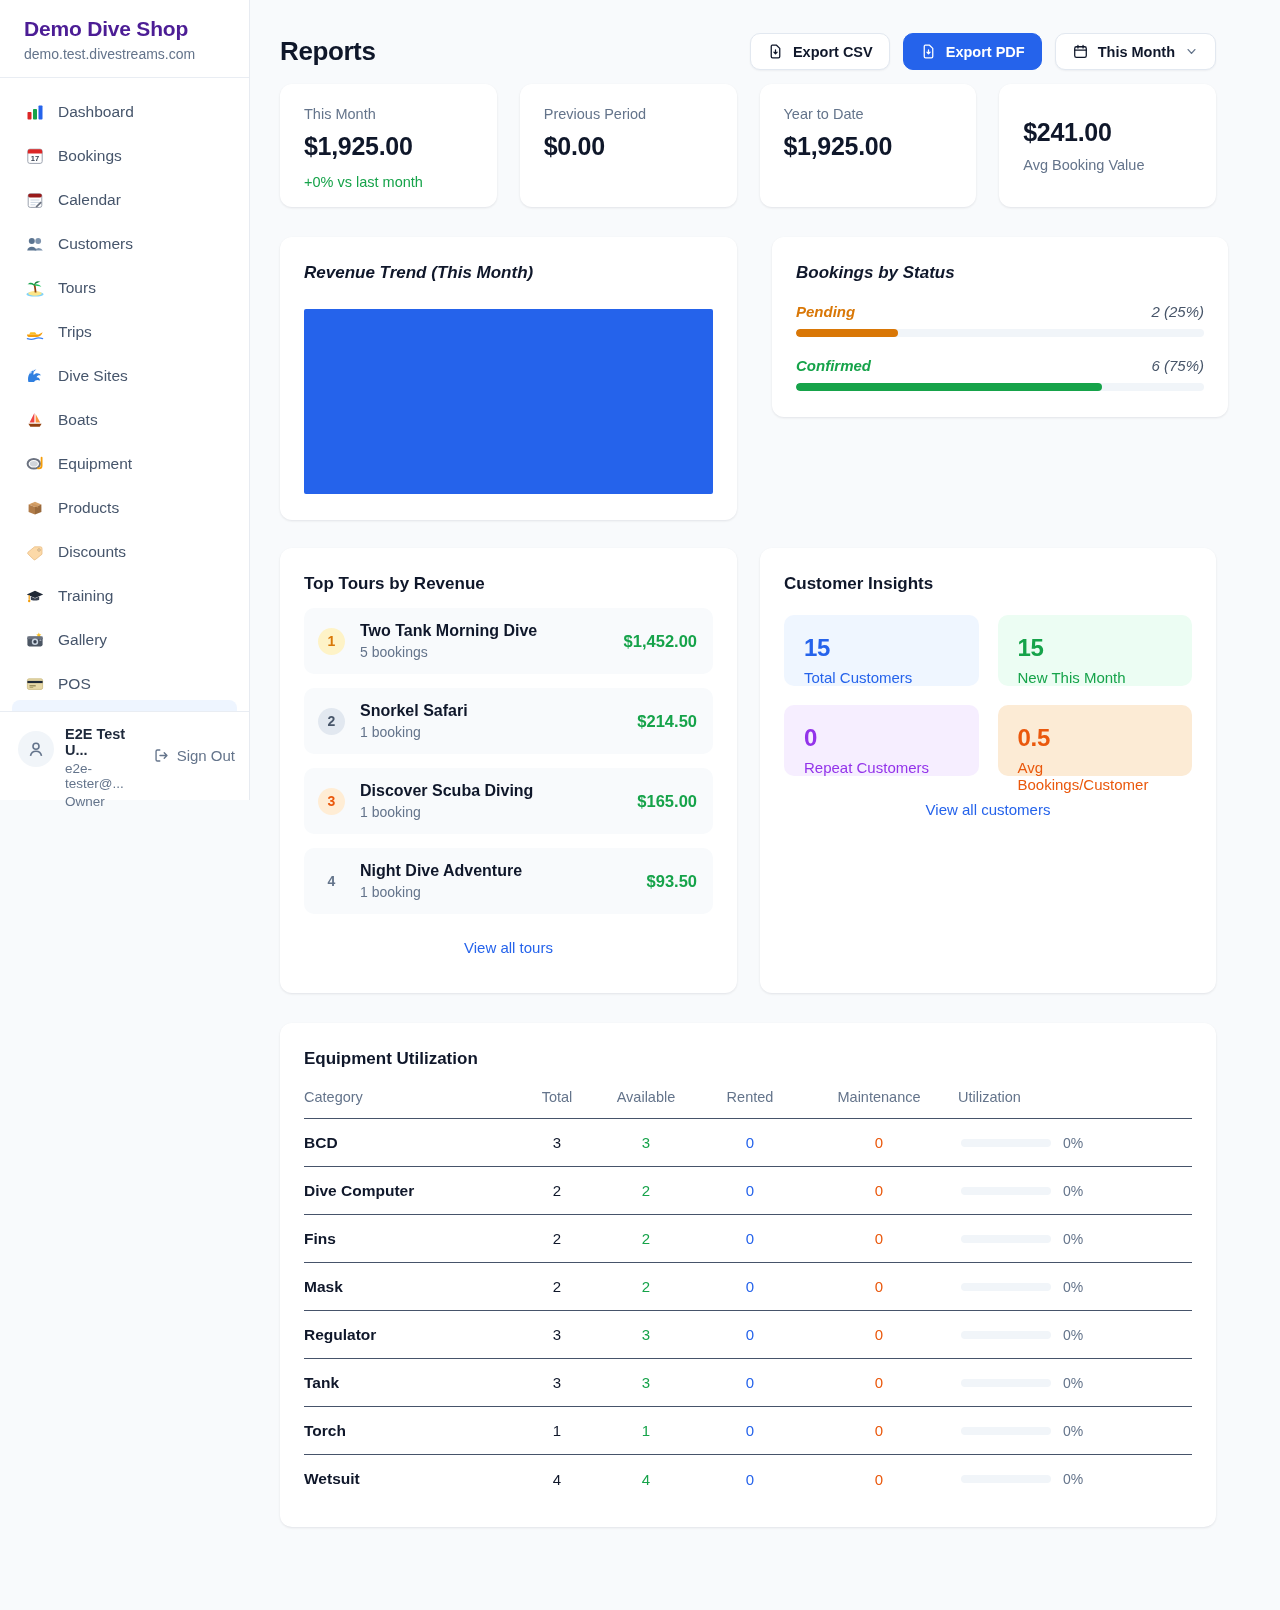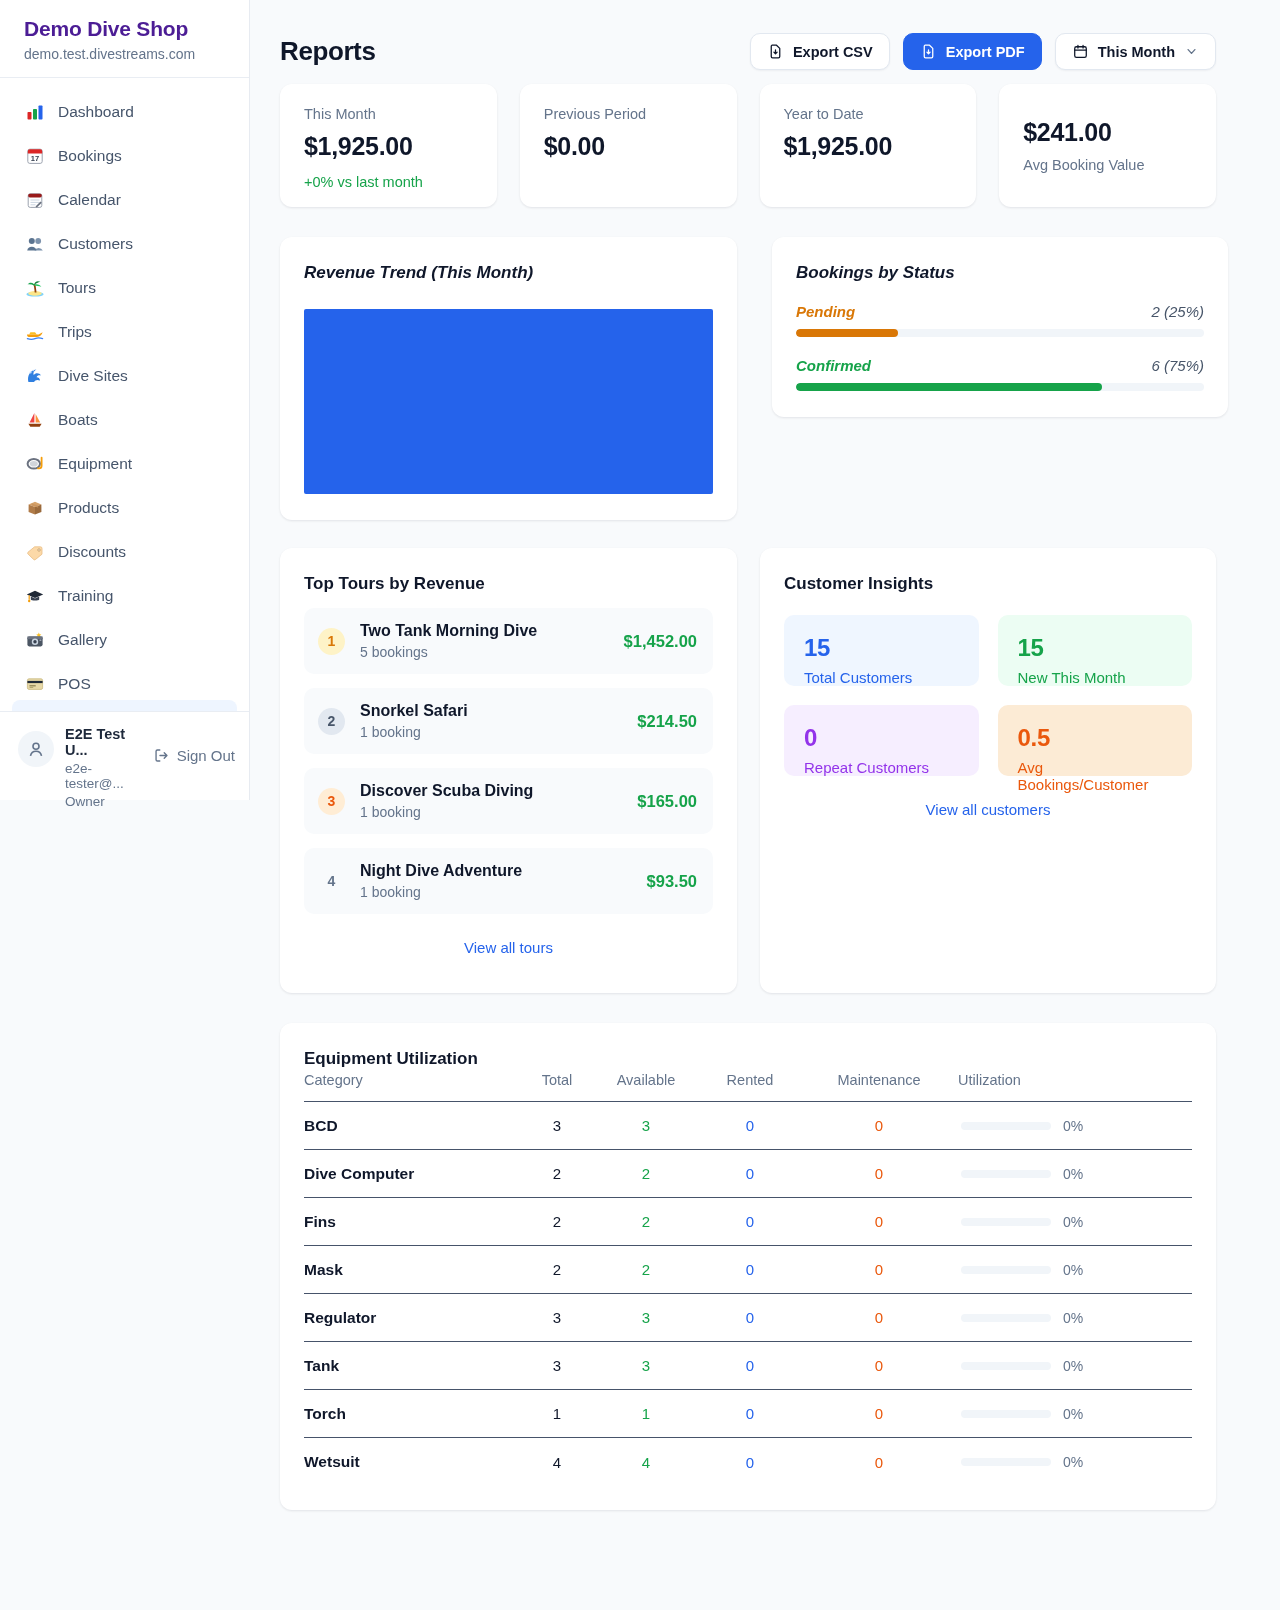--- a/index.html
+++ b/index.html
@@ -107,21 +107,21 @@
   .tour-bookings { font-size:14px; color:#64748b; margin-top:4px; }
   .tour-amount { margin-left:auto; font-size:16.5px; font-weight:700; }
   .view-link { display:block; text-align:center; margin-top:25px; color:#2563eb; font-size:15px; cursor:pointer; }
 
   .tiles { display:grid; grid-template-columns:1fr 1fr; gap:19px; margin-top:21px; }
   .tile { border-radius:10px; padding:19px 20px; height:71px; }
   .tile-value { font-size:24px; font-weight:700; letter-spacing:-0.3px; }
   .tile-label { font-size:15px; margin-top:7px; }
 
   .equip-card { padding:26px 24px 24px; margin-bottom:33px; }
-  .equip-table { margin-top:3px; }
+  .equip-table { margin-top:20px; }
   .equip-head, .equip-row { display:grid; grid-template-columns:218px 70px 108px 100px 158px 1fr; align-items:center; }
   .equip-head { font-size:14.5px; color:#64748b; padding-bottom:13px; border-bottom:1px solid #46536a; }
   .equip-head .num, .equip-row .num { text-align:center; }
   .equip-row { height:48px; border-bottom:1px solid #46536a; font-size:15px; }
   .equip-row:last-child { border-bottom:none; }
   .equip-cat { font-size:15.5px; font-weight:600; color:#0f172a; }
   .util-cell { display:flex; align-items:center; gap:12px; padding-left:3px; }
   .util-bar { width:90px; height:8px; border-radius:4px; background:#f1f5f9; }
   .util-pct { font-size:14px; color:#64748b; }
 </style>

